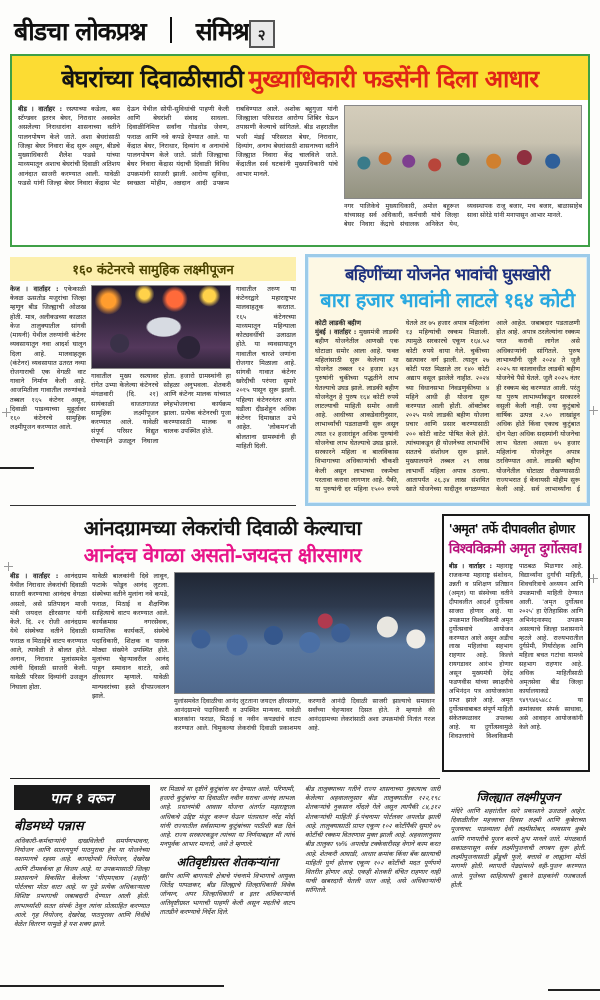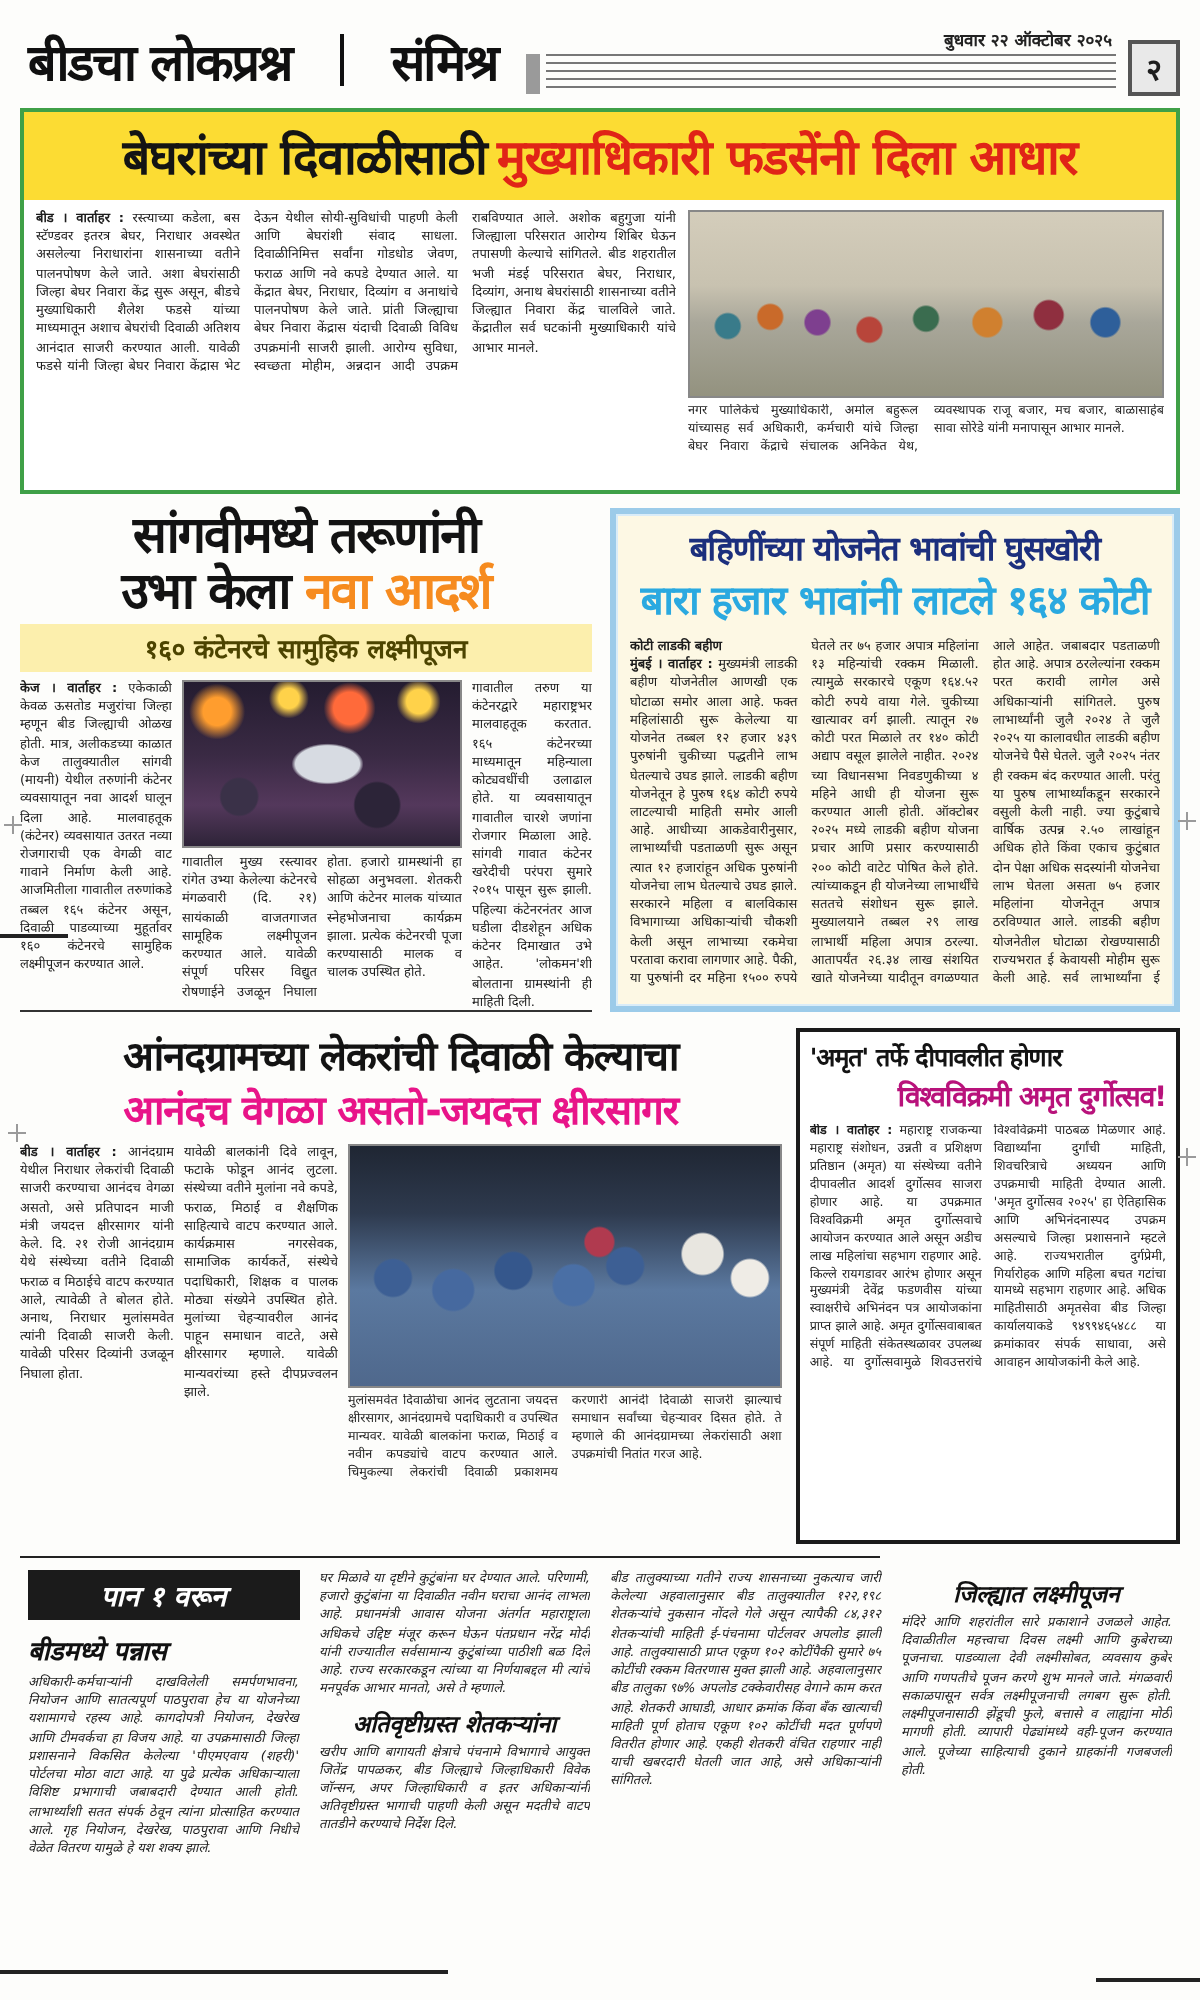--- a/index.html
+++ b/index.html
@@ -89,21 +89,21 @@
       radial-gradient(circle at 64% 50%, #3d5f94 0 9px, transparent 10px),
       radial-gradient(circle at 58% 40%, #b03a4f 0 7px, transparent 8px),
       radial-gradient(circle at 82% 45%, #e8e6e0 0 10px, transparent 11px),
       radial-gradient(circle at 93% 55%, #efece6 0 9px, transparent 10px),
       linear-gradient(180deg,#1f2633 0%,#2e3a4e 28%,#5b79a0 60%,#4f688c 100%);
   }
   .anand-cap { margin-top:3px; columns:2; column-gap:7px; height:74px; overflow:hidden;
     font-size:6.3px; line-height:1.42; text-align:justify; }
   .amrut-box { flex:1; border:2px solid #1a1a1a; padding:4px 5px; background:#fff; }
   .amrut-h1 { font-size:12.5px; font-weight:bold; color:#131313; white-space:nowrap; letter-spacing:-0.5px;}
-  .amrut-h2 { text-align:center; font-size:14px; font-weight:bold; color:#b8127b; white-space:nowrap; letter-spacing:-0.5px; margin-top:1px;margin-left:44px; }
+  .amrut-h2 { text-align:center; font-size:14px; font-weight:bold; color:#b8127b; white-space:nowrap; letter-spacing:-0.5px; margin-top:1px; }
   .amrut-body { margin-top:5px; columns:2; column-gap:6px; height:200px; overflow:hidden; font-size:6.3px; }
   .rule-row3 { margin:6px 10px 0; width:430px; border-top:1.5px solid #222; }
   
   .bottom { display:flex; gap:10px; margin:6px 14px 0; height:188px;font-style:italic; }
   .bcol { flex:1; height:188px; overflow:hidden; }
   .p1-banner { background:#1b1b1b; color:#fff; text-align:center; font-size:14px; font-weight:bold; padding:3px 0; margin-bottom:6px; }
   .bhead { font-size:13px; font-weight:bold; color:#111; margin-bottom:3px; }
   .bsub { font-size:11.5px; font-weight:bold; text-align:center; color:#111; margin:4px 0 3px; }
   
   .regmark { position:absolute; width:9px; height:9px;
@@ -114,25 +114,20 @@
 </style>
 </head>
 <body>
 
 <div class="masthead">
   <div class="mast-title">
     <span>बीडचा लोकप्रश्न</span>
     <span class="mast-sep"></span>
     <span>संमिश्र</span>
   </div>
-  <div class="mast-rules">
-    <span class="mast-bar"></span>
-    <span class="mast-lines"></span>
-    <span class="mast-date">बुधवार २२ ऑक्टोबर २०२५</span>
-  </div>
   <div class="page-box">२</div>
 </div>
 
 <div class="lead-box">
   <div class="lead-banner">
     <span class="h-black">बेघरांच्या दिवाळीसाठी</span>
     <span class="h-red">मुख्याधिकारी फडसेंनी दिला आधार</span>
   </div>
   <div class="lead-content">
     <div class="lead-cols bt">
@@ -144,27 +139,20 @@
       <div class="caption">
         <span>नगर पालिकेचे मुख्याधिकारी, अमोल बहुरूल यांच्यासह सर्व अधिकारी, कर्मचारी यांचे जिल्हा बेघर निवारा केंद्राचे संचालक अनिकेत येथ,</span>
         <span>व्यवस्थापक राजू बजार, मच बजार, बाळासाहेब सावा सोरेडे यांनी मनापासून आभार मानले.</span>
       </div>
     </div>
   </div>
 </div>
 
 <div class="row2">
   <div class="sangvi">
-    <div class="sangvi-h">
-      <div>सांगवीमध्ये तरूणांनी</div>
-      <div>
-        <span>उभा केला</span>
-        <span class="org">नवा आदर्श</span>
-      </div>
-    </div>
     <div class="sangvi-sub">१६० कंटेनरचे सामुहिक लक्ष्मीपूजन</div>
     <div class="sangvi-body">
       <div class="sangvi-c1 bt">
         <b class="dl">केज । वार्ताहर :</b>
         <span>एकेकाळी केवळ ऊसतोड मजुरांचा जिल्हा म्हणून बीड जिल्ह्याची ओळख होती. मात्र, अलीकडच्या काळात केज तालुक्यातील सांगवी (मायनी) येथील तरुणांनी कंटेनर व्यवसायातून नवा आदर्श घालून दिला आहे. मालवाहतूक (कंटेनर) व्यवसायात उतरत नव्या रोजगाराची एक वेगळी वाट गावाने निर्माण केली आहे. आजमितीला गावातील तरुणांकडे तब्बल १६५ कंटेनर असून, दिवाळी पाडव्याच्या मुहूर्तावर १६० कंटेनरचे सामुहिक लक्ष्मीपूजन करण्यात आले.</span>
       </div>
       <div class="sangvi-mid">
         <div class="photo photo-night"></div>
         <div class="sangvi-mid-text bt">गावातील मुख्य रस्त्यावर रांगेत उभ्या केलेल्या कंटेनरचे मंगळवारी (दि. २१) सायंकाळी वाजतगाजत सामूहिक लक्ष्मीपूजन करण्यात आले. यावेळी संपूर्ण परिसर विद्युत रोषणाईने उजळून निघाला होता. हजारो ग्रामस्थांनी हा सोहळा अनुभवला. शेतकरी आणि कंटेनर मालक यांच्यात स्नेहभोजनाचा कार्यक्रम झाला. प्रत्येक कंटेनरची पूजा करण्यासाठी मालक व चालक उपस्थित होते.</div>
       </div>

